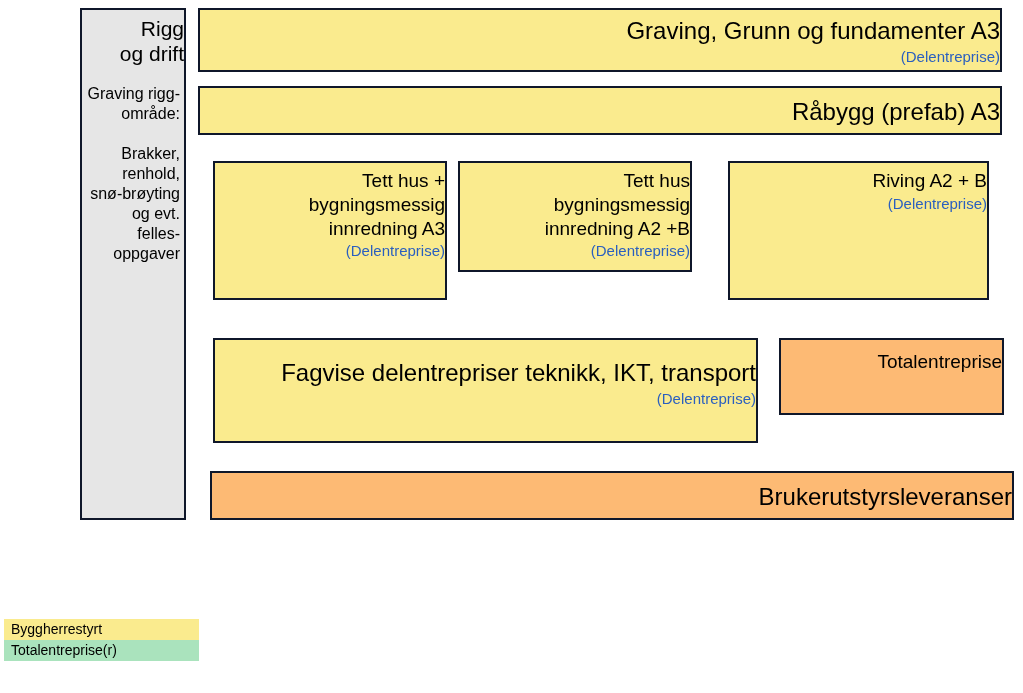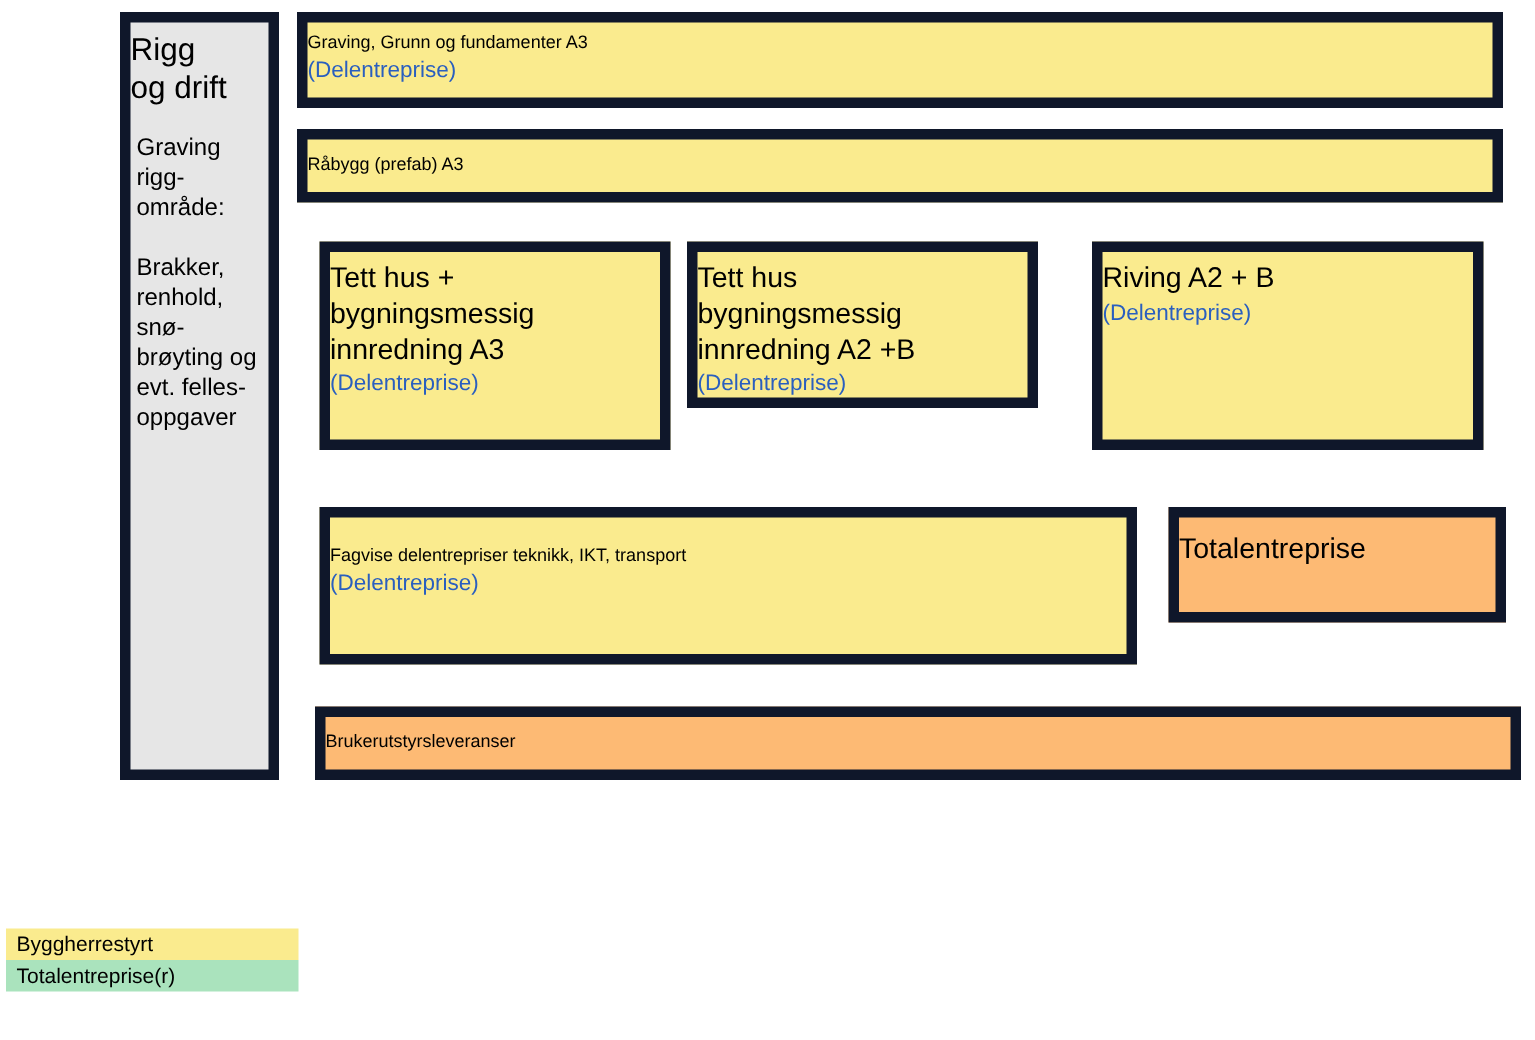--- a/index.html
+++ b/index.html
@@ -9,29 +9,29 @@
     font-family: Arial, Helvetica, sans-serif;
     color: #000;
   }
   .canvas {
     position: relative;
     width: 1023px;
     height: 693px;
   }
   .box {
     position: absolute;
-    border: 7px solid #0f172a;
+    border: 2px solid #0f172a;
     box-sizing: border-box;
-    text-align: left;
+    text-align: right;
   }
   .yellow { background: #faeb8e; }
   .green  { background: #fdba74; }
   .grey   { background: #e6e6e6; }
   .title {
-    font-size: 12px;
+    font-size: 24px;
     line-height: 1.25;
     padding-top: 6px;
   }
   .sub {
     font-size: 15px;
     color: #2a5fbf;
     margin-top: 2px;
   }
   .small-title { font-size: 19px; line-height: 1.25; padding-top: 6px; }
   .side-title {

